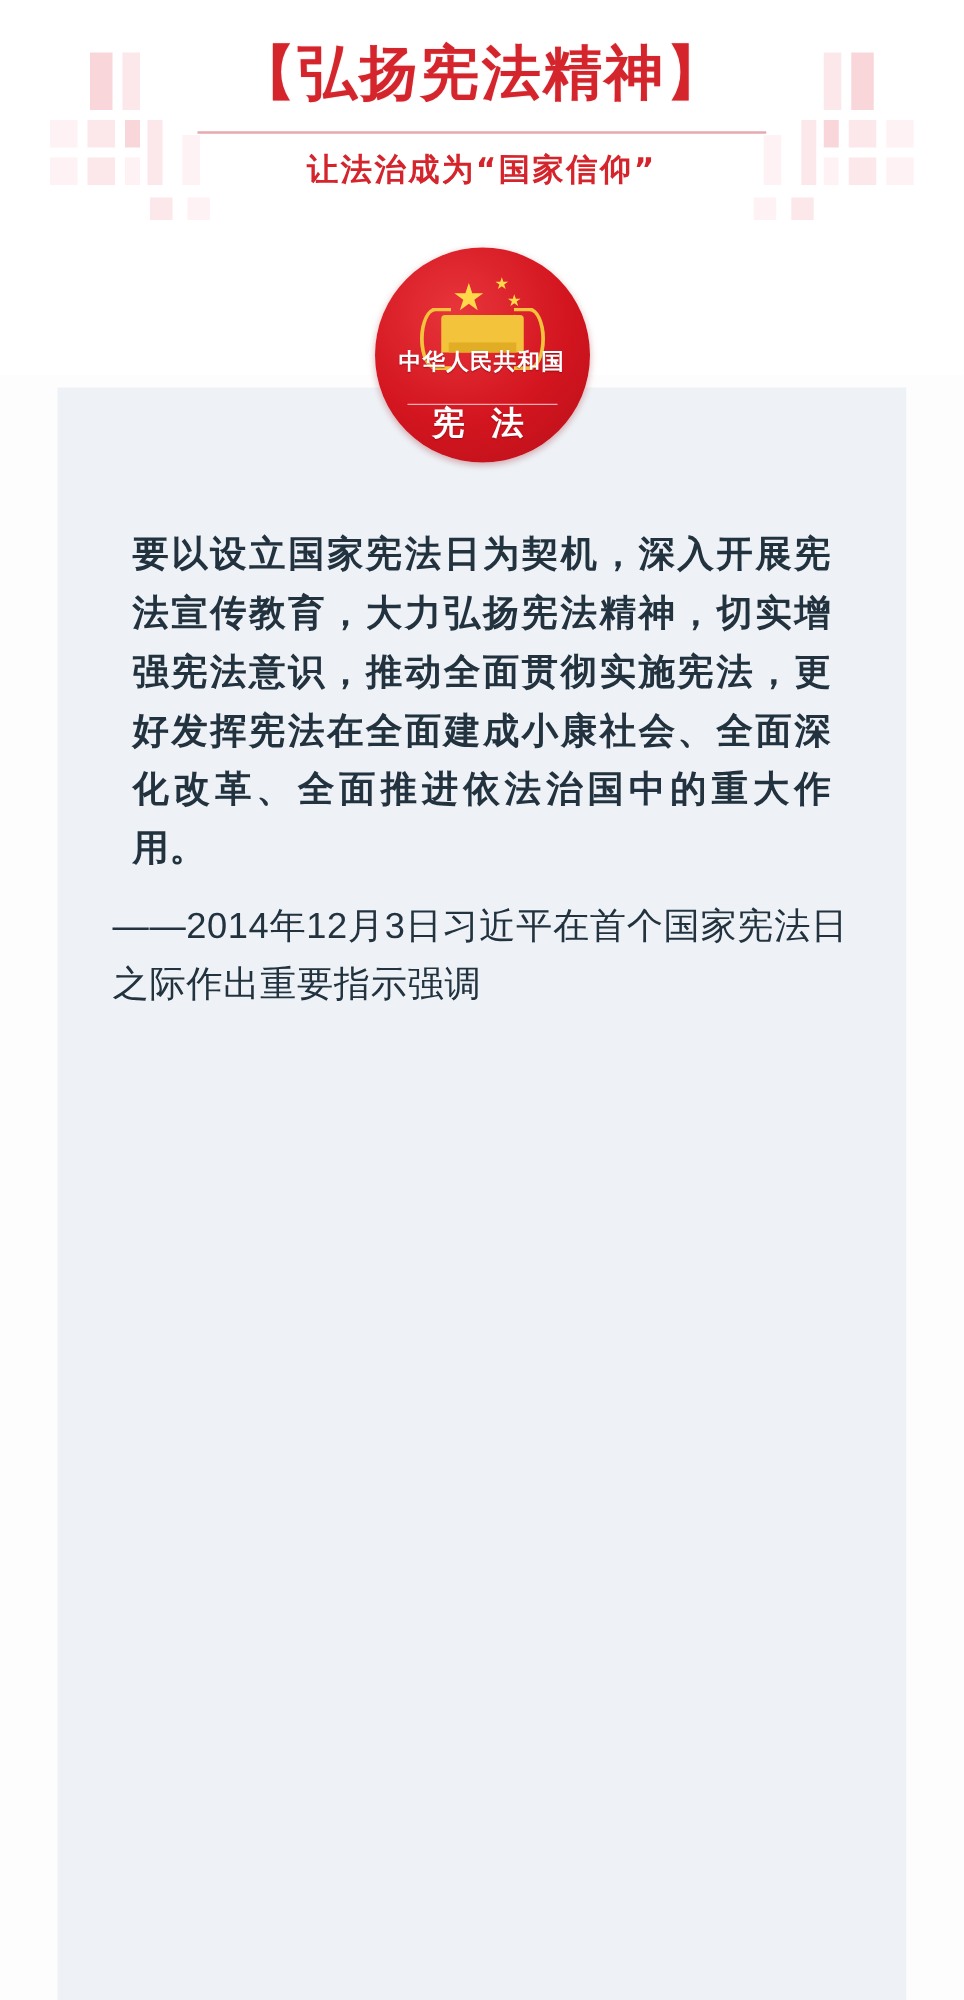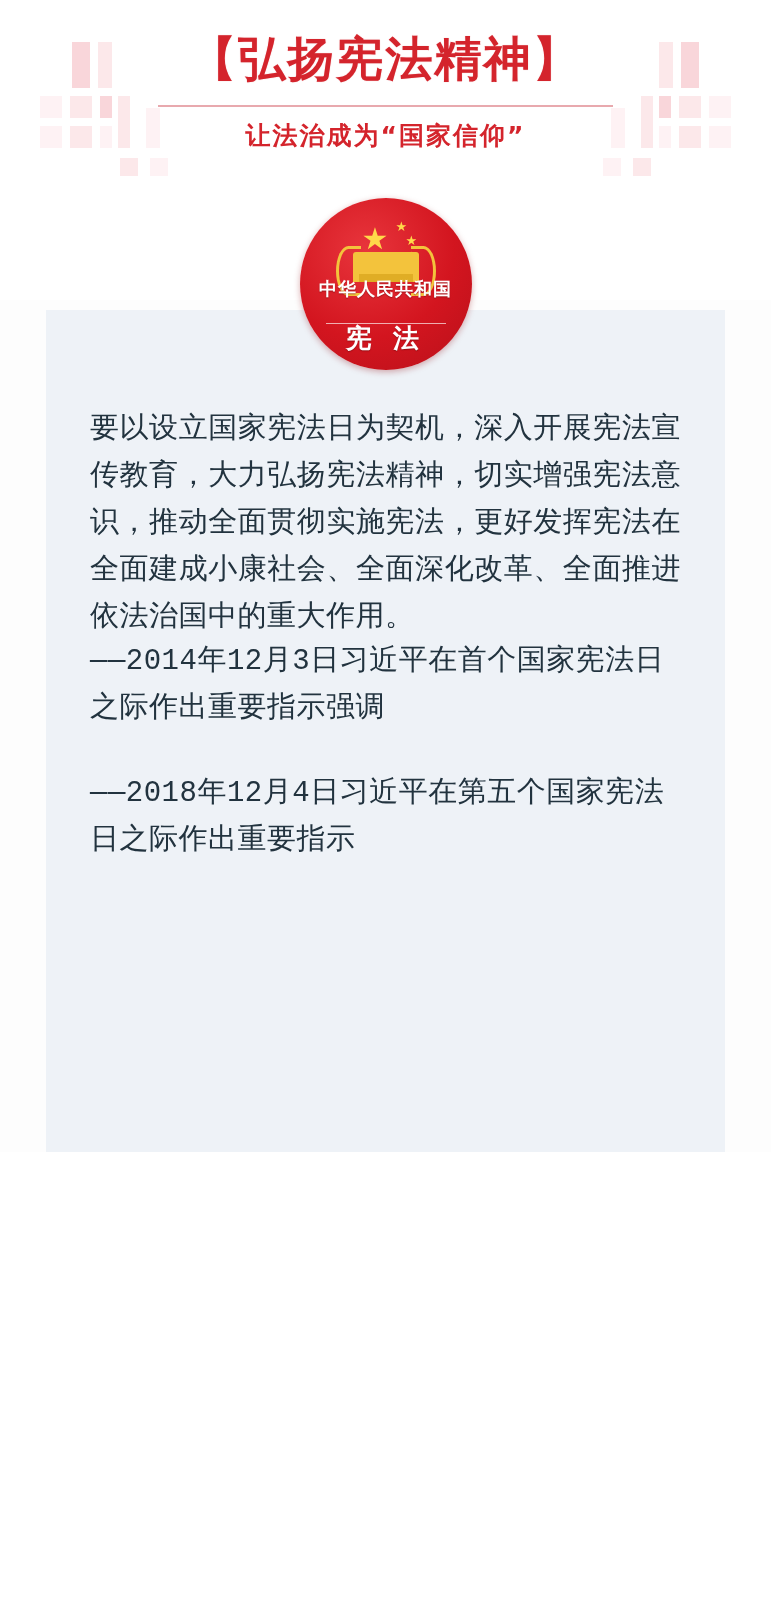--- a/index.html
+++ b/index.html
@@ -11,21 +11,21 @@
     height: 1600px;
     background: #ffffff;
     font-family: "Liberation Sans", "DejaVu Sans", sans-serif;
     overflow: hidden;
     position: relative;
   }
 
   .page {
     position: relative;
     width: 771px;
-    height: 1152px;
+    height: 1600px;
     background: #fdfdfd;
     overflow: hidden;
   }
 
   
   .header-band {
     position: relative;
     width: 771px;
     height: 300px;
     background: #ffffff;
@@ -189,25 +189,26 @@
   }
   .quote-block {
     margin-bottom: 38px;
   }
   .quote-text {
     font-family: "DejaVu Sans", "Liberation Sans", sans-serif;
     font-size: 29px;
     line-height: 1.62;
     color: #22333f;
     text-align: justify;
-    margin: 0;
+    margin: 16px;
     letter-spacing: .5px;
+    font-weight: bold;
   }
   .quote-source {
-    font-family: Liberation Mono, monospace;
+    font-family: Liberation Sans, sans-serif;
     font-size: 29px;
     line-height: 1.62;
     color: #22333f;
     margin: 0;
     letter-spacing: .5px;
   }
 </style>
 </head>
 <body>
 
@@ -274,19 +275,18 @@
   <div class="body-card">
     <div class="body-inner">
 
       <div class="quote-block">
         <p class="quote-text">要以设立国家宪法日为契机，深入开展宪法宣传教育，大力弘扬宪法精神，切实增强宪法意识，推动全面贯彻实施宪法，更好发挥宪法在全面建成小康社会、全面深化改革、全面推进依法治国中的重大作用。</p>
         <p class="quote-source">——2014年12月3日习近平在首个国家宪法日之际作出重要指示强调</p>
       </div>
 
 
       <div class="quote-block">
-        <p class="quote-source">——2018年12月4日习近平在第五个国家宪法日之际作出重要指示</p>
       </div>
 
     </div>
   </div>
 
 </div>
 
 </body></html>

